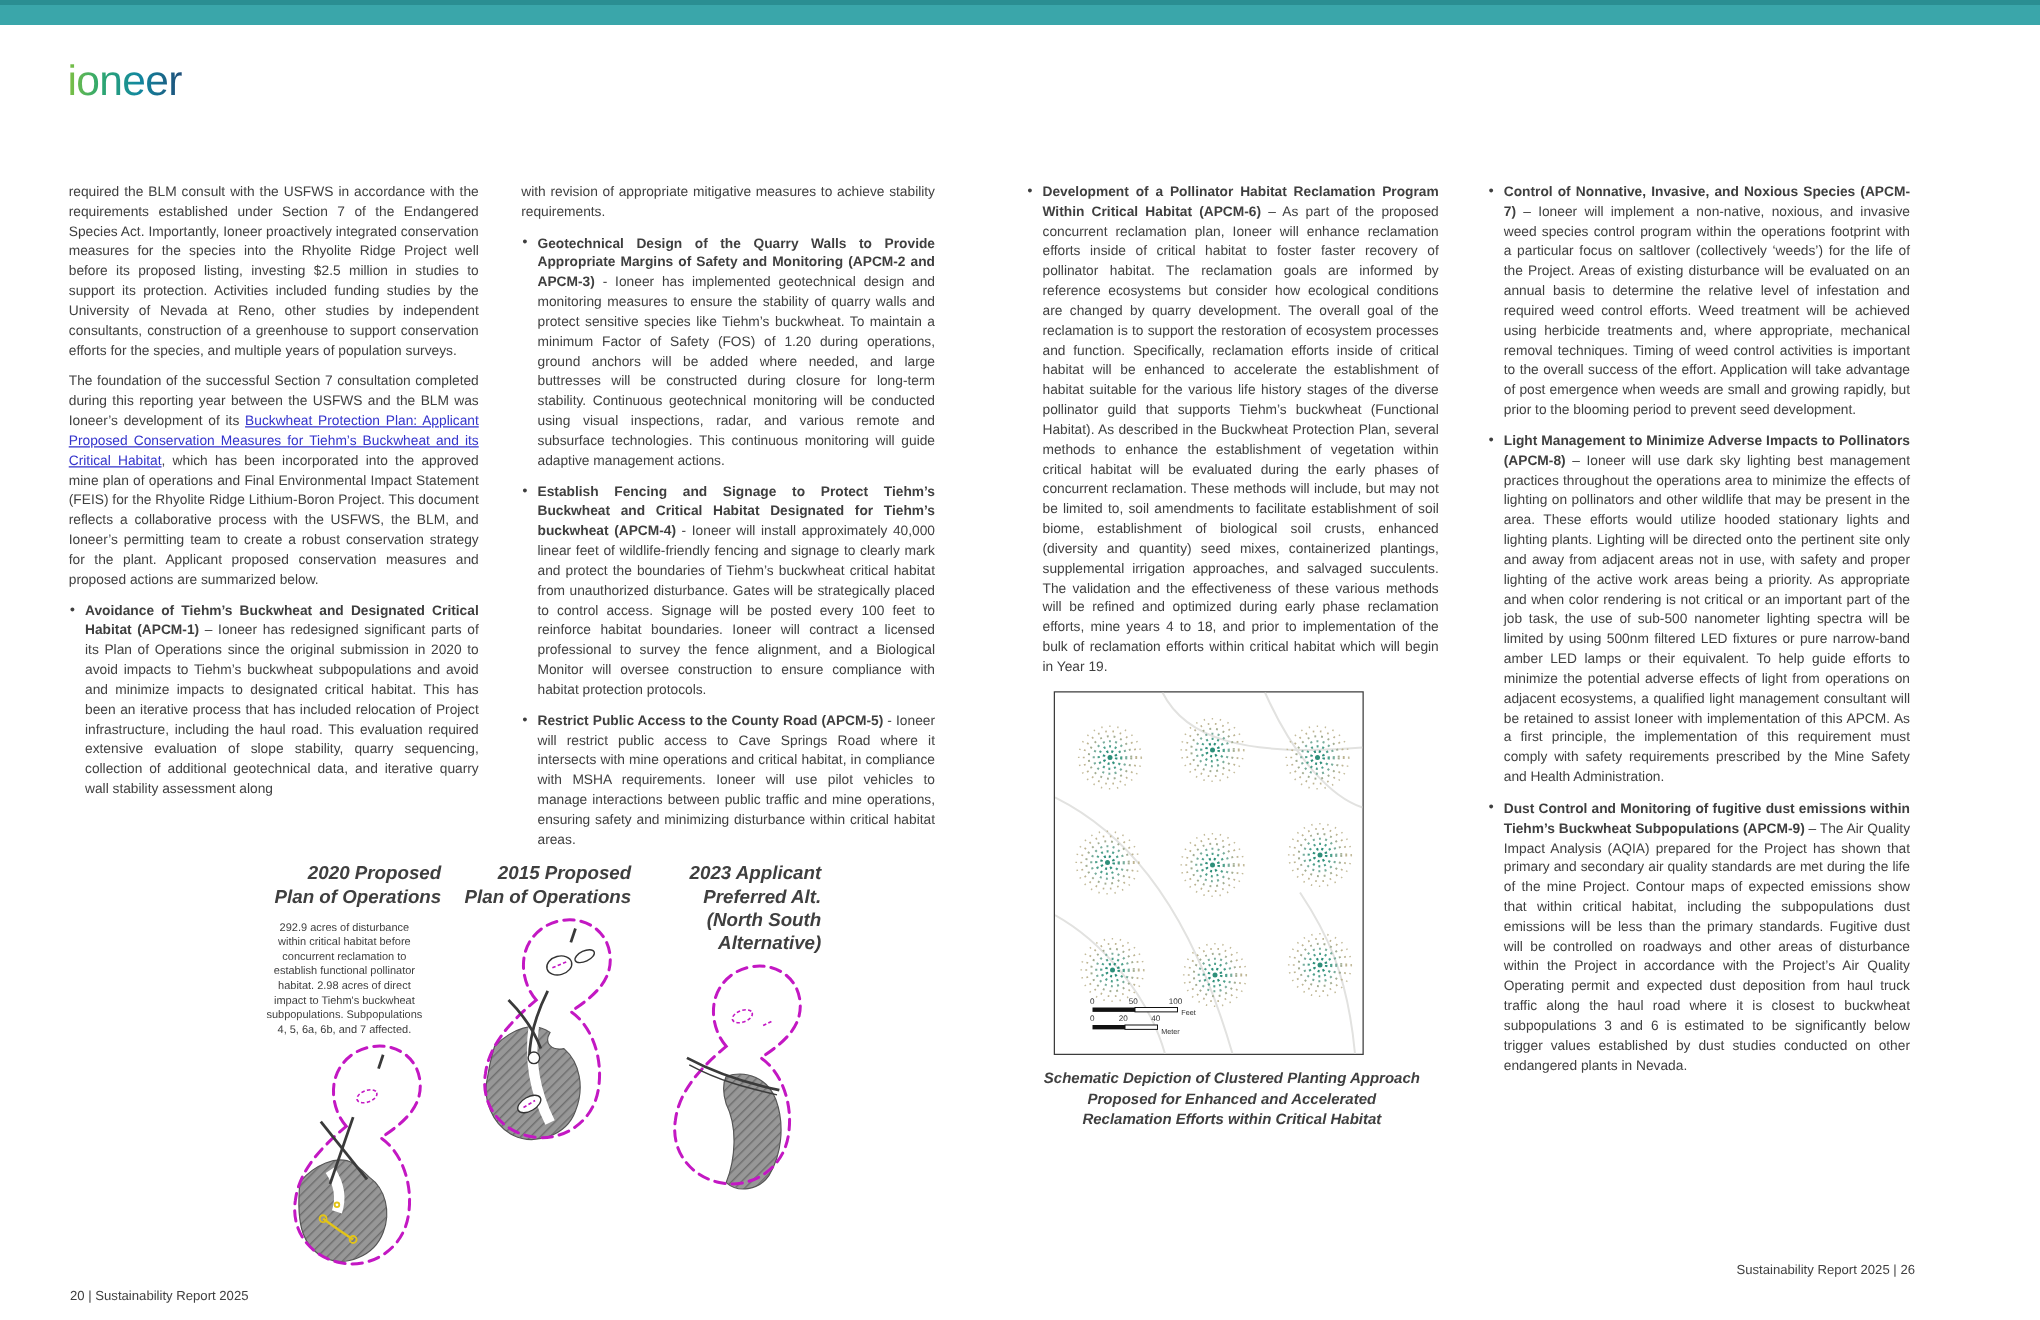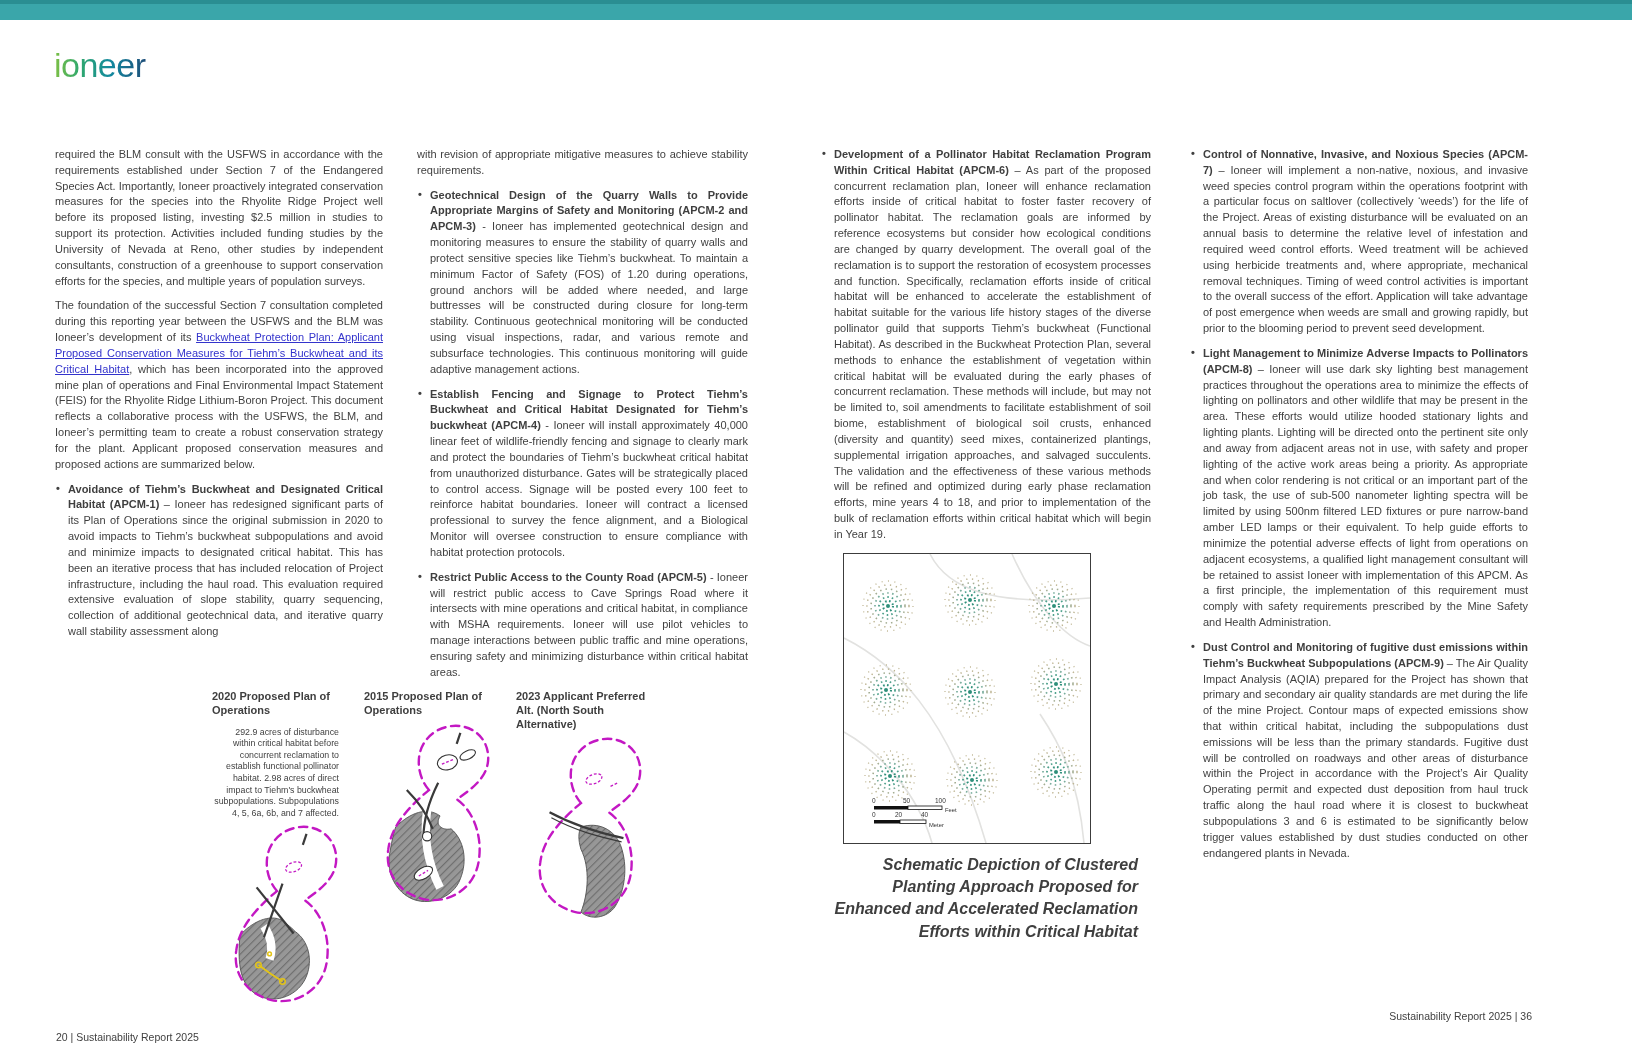--- a/index.html
+++ b/index.html
@@ -24,39 +24,39 @@
   #col3{left:821px;width:330px;}
   #col4{left:1190px;width:338px;}
   .para{margin:0 0 9px 0;}
   .bullet{position:relative;padding-left:13px;margin:0 0 9px 0;}
   .bullet::before{content:"\2022";position:absolute;left:1px;top:-1px;font-weight:bold;}
   .bt{font-weight:bold;}
   .doclink{color:#3333cc;text-decoration:underline;cursor:pointer;}
   
   .maps{position:absolute;left:212px;top:690px;width:456px;display:flex;gap:11px;}
   .mapcol{width:141px;}
-  .maptitle{font-weight:bold;font-size:11px;line-height:1.25;text-align:left;
-    min-height:24px;}
+  .maptitle{font-weight:bold;font-size:15px;line-height:1.25;text-align:right;
+    min-height:24px;font-style:italic;}
   .mapcap{margin-top:9px;min-height:86px;padding-right:14px;font-size:8.8px;
-    line-height:1.32;text-align:right;}
+    line-height:1.32;text-align:center;}
   .mapsvg{display:block;}
   .dash{fill:none;stroke:#c318c3;stroke-width:2.6;stroke-dasharray:9 6;stroke-linecap:round;}
   .dash2{fill:none;stroke:#c318c3;stroke-width:1.4;stroke-dasharray:3 2;}
   .gray{fill:url(#hatch);stroke:#555;stroke-width:1;}
   .road{fill:none;stroke:#3a3a3a;stroke-width:2.4;}
   .roadthin{fill:none;stroke:#3a3a3a;stroke-width:1.2;}
   .yellow{fill:none;stroke:#e3c417;stroke-width:2;}
   .yellowc{fill:none;stroke:#e3c417;stroke-width:1.6;}
   .whitecut{fill:none;stroke:#ffffff;stroke-width:9;}
   .enclave{fill:#ffffff;stroke:#333;stroke-width:1.2;}
   
   .figbox{margin:10px 0 0 22px;width:248px;height:291px;border:1px solid #3c3c3c;
     background:#fff;box-sizing:border-box;}
-  .figcaption{margin:10px 0 0 12px;width:305px;font-size:16px;font-style:italic;
-    font-weight:bold;line-height:1.4;text-align:right;}
+  .figcaption{margin:10px 0 0 12px;width:305px;font-size:12px;font-style:italic;
+    font-weight:bold;line-height:1.4;text-align:center;}
   .contour{fill:none;stroke:#e2e2e0;stroke-width:1.6;}
   .scl{font-size:6.5px;fill:#333;font-family:"Liberation Sans",sans-serif;}
   .sclsm{font-size:5.8px;fill:#333;font-family:"Liberation Sans",sans-serif;}
   
   .footer{position:absolute;top:1010px;font-size:10.5px;color:#3f3f3f;}
   #fl{left:56px;margin-top:21px;}
   #fr{right:100px;text-align:right;}
 </style>
 </head>
 <body>
@@ -186,13 +186,13 @@
       <path class="road" d="M30 88 C56 102 82 110 110 116"></path>
       <path class="roadthin" d="M32 94 C58 108 82 114 108 120"></path>
       <ellipse class="dash2" cx="78" cy="52" rx="9" ry="5" transform="rotate(-20 78 52)"></ellipse>
       <path class="dash2" d="M96 60 L104 56"></path>
     </svg>
   </div>
 
 </div>
 
 <div class="footer" id="fl">20 | Sustainability Report 2025</div>
-<div class="footer" id="fr">Sustainability Report 2025 | 36</div>
+<div class="footer" id="fr">Sustainability Report 2025 | 26</div>
 
 </body></html>

